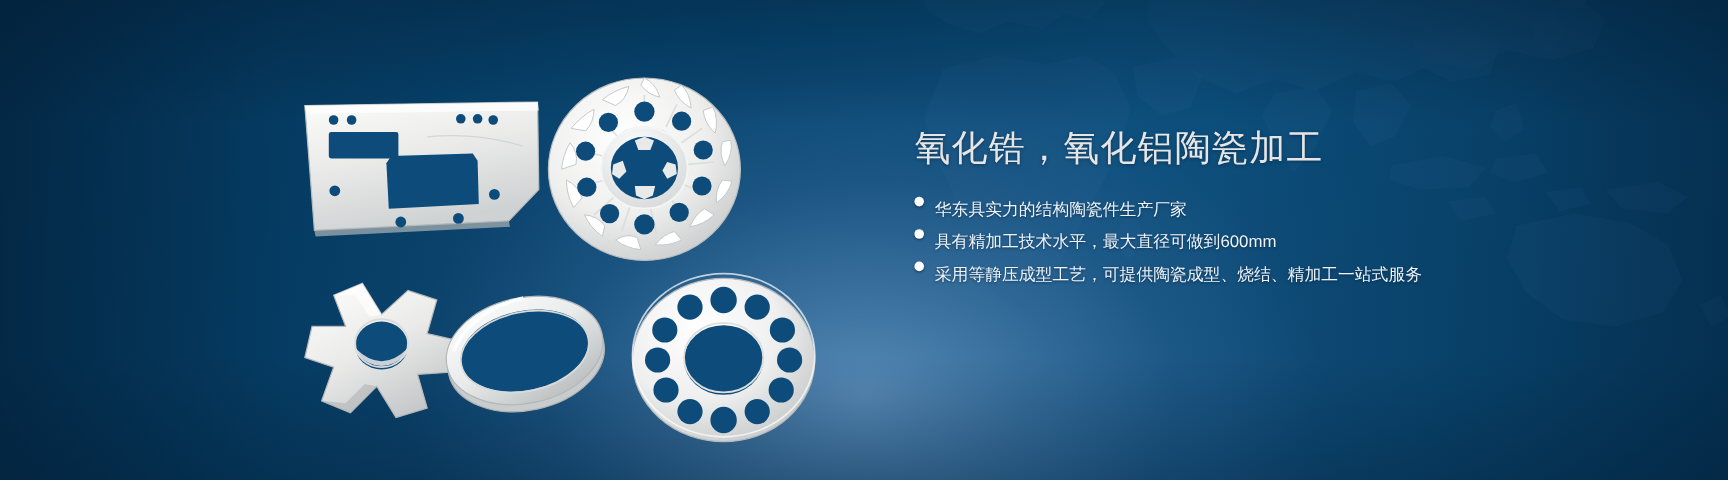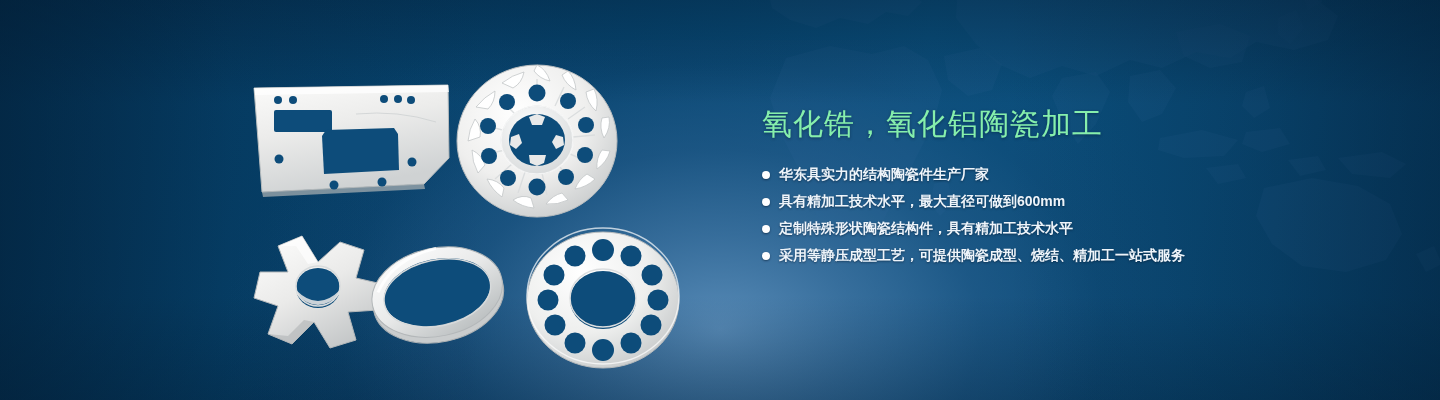--- a/index.html
+++ b/index.html
@@ -35,28 +35,28 @@
   .bg-map svg{width:100%;height:100%;display:block;}
 
   
   .products{position:absolute;left:0;top:0;width:740px;height:400px;}
   .part{position:absolute;}
   .part svg{display:block;overflow:visible;}
 
   
   .copy{position:absolute;left:762px;top:104px;width:620px;}
   .headline{
-    color:#86efac;font-size:30px;line-height:40px;font-weight:400;
+    color:#e5e5e5;font-size:30px;line-height:40px;font-weight:400;
     letter-spacing:1px;white-space:nowrap;
     text-shadow:0 1px 3px rgba(0,20,40,.45);
   }
   .features{list-style:none;margin:0;padding:0;margin-top:20px;}
   .feature{
-    display:flex;align-items:center;
-    height:21px;margin-bottom:6px;font-weight:bold;
+    display:flex;
+    height:21px;margin-bottom:6px;
   }
   .dot{
     width:8px;height:8px;border-radius:50%;background:#ffffff;
     flex:0 0 8px;margin-right:9px;
     box-shadow:0 1px 2px rgba(0,15,35,.5);
   }
   .feature-text{
     color:#eef4fa;font-size:14px;line-height:21px;white-space:nowrap;
     text-shadow:0 1px 2px rgba(0,20,40,.5);
   }
@@ -313,22 +313,18 @@
       <li class="feature">
         <span class="dot"></span>
         <span class="feature-text">华东具实力的结构陶瓷件生产厂家</span>
       </li>
       <li class="feature">
         <span class="dot"></span>
         <span class="feature-text">具有精加工技术水平，最大直径可做到600mm</span>
       </li>
       <li class="feature">
         <span class="dot"></span>
-        <span class="feature-text">定制特殊形状陶瓷结构件，具有精加工技术水平</span>
-      </li>
-      <li class="feature">
-        <span class="dot"></span>
         <span class="feature-text">采用等静压成型工艺，可提供陶瓷成型、烧结、精加工一站式服务</span>
       </li>
     </ul>
   </div>
 
 </div>
 
 </body></html>

